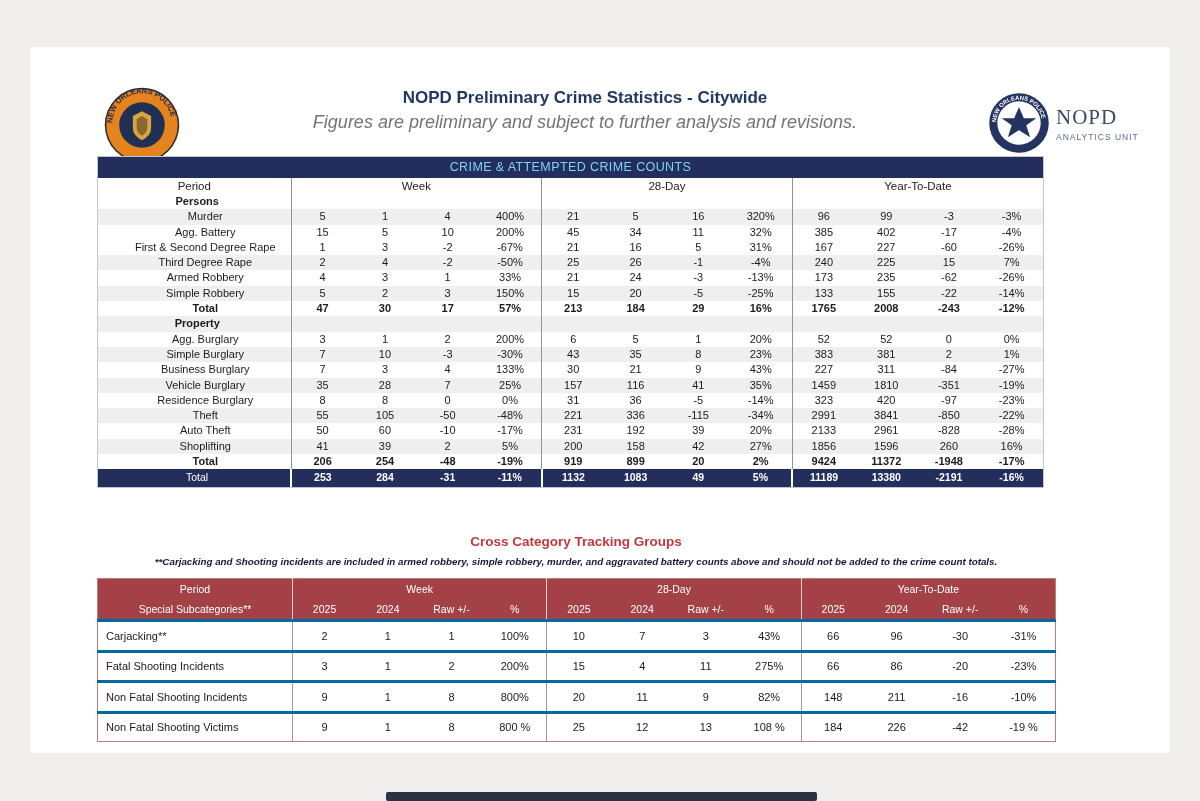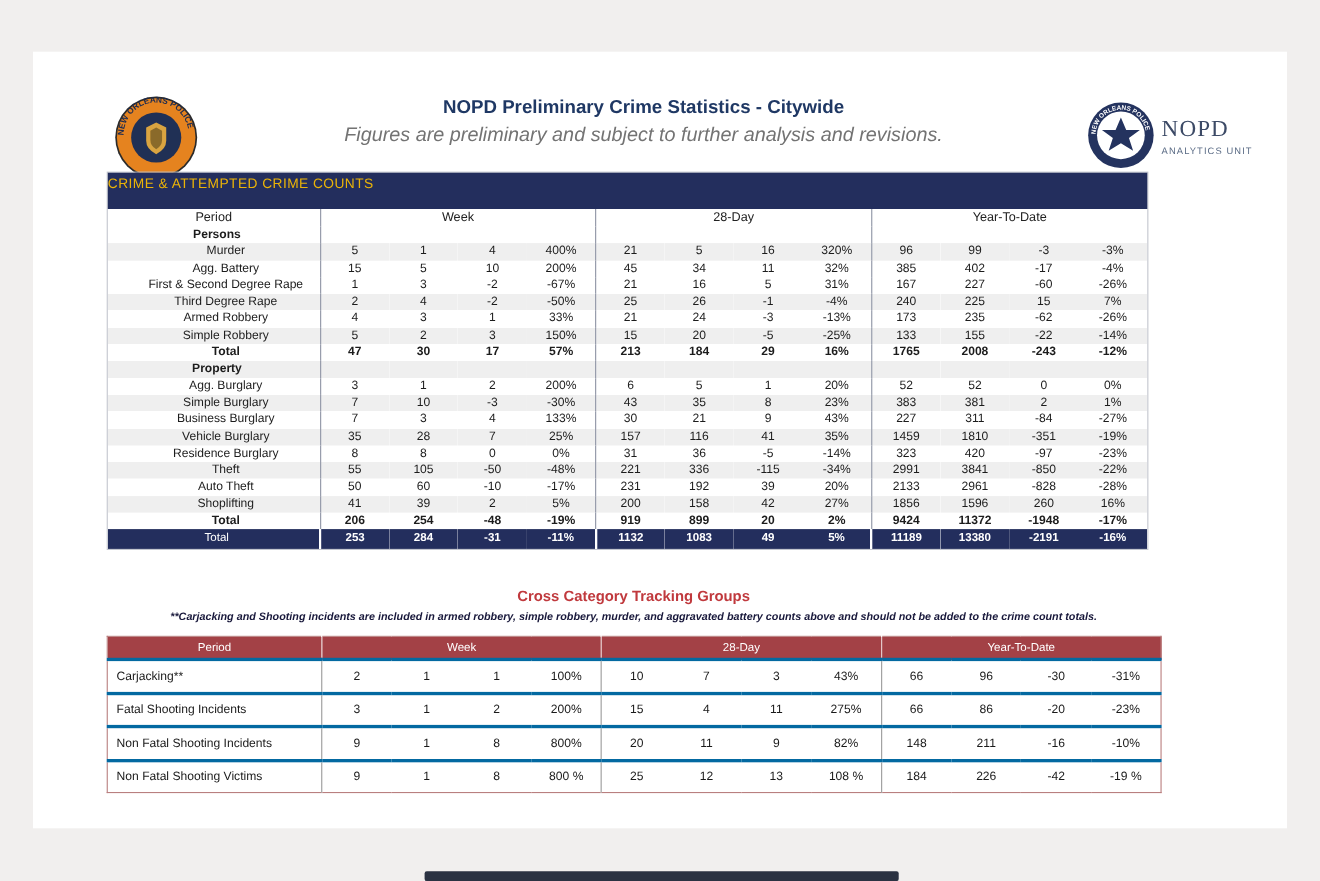--- a/index.html
+++ b/index.html
@@ -18,21 +18,21 @@
   .report-subtitle{font-size:18px;font-style:italic;color:#737373;margin-top:4px;}
   .report-dates{font-size:16px;color:#1a1a1a;margin-top:25px;}
   .report-dates .to{display:inline-block;margin:0 16px;}
   .analytics-logo{position:absolute;left:958px;top:45px;display:flex;align-items:center;}
   .analytics-text{margin-left:6px;}
   .analytics-name{font-family:"Liberation Serif", serif;font-size:21px;color:#3c4a66;letter-spacing:1px;}
   .analytics-unit{font-size:8.5px;color:#5a6b85;letter-spacing:1px;margin-top:2px;}
 
   
   .main-wrap{position:absolute;left:67px;top:109px;width:945px;border:1px solid #c2c5ce;}
-  .banner{background:#232e5d;color:#eab308;height:33px;line-height:21px;text-align:left;font-size:12.5px;letter-spacing:.4px;}
+  .banner{background:#232e5d;color:#7dd3fc;height:21px;line-height:21px;text-align:center;font-size:12.5px;letter-spacing:.4px;}
   table{border-collapse:collapse;table-layout:fixed;}
   #main-table{width:945px;}
   #main-table th{font-weight:400;font-size:11.5px;color:#222;text-align:center;padding:0;white-space:nowrap;overflow:hidden;}
   #main-table tr.h1 th{height:16px;}
   #main-table tr.h2 th{height:17px;border-bottom:1px solid #7f7f7f;}
   #main-table td{font-size:11px;height:15.3px;line-height:15.3px;text-align:center;color:#1c1c1c;padding:0;white-space:nowrap;overflow:hidden;}
   #main-table td.lbl{text-align:center;padding-left:22px;}
   #main-table tr.section td.lbl{font-weight:700;padding-left:6px;}
   #main-table tr.total td{font-weight:700;}
   #main-table tr.alt td{background:#efefef;}
@@ -438,20 +438,35 @@
         <col style="width: 63.58px;">
         <col style="width: 63.58px;">
         <col style="width: 63.58px;">
       </colgroup>
       <thead>
         <tr class="h1">
           <th>Period</th>
           <th class="gsep" colspan="4">Week</th>
           <th class="gsep" colspan="4">28-Day</th>
           <th class="gsep" colspan="4">Year-To-Date</th>
+        </tr>
+        <tr class="h2">
+          <th>Special Subcategories**</th>
+          <th class="gsep">2025</th>
+          <th>2024</th>
+          <th>Raw +/-</th>
+          <th>%</th>
+          <th class="gsep">2025</th>
+          <th>2024</th>
+          <th>Raw +/-</th>
+          <th>%</th>
+          <th class="gsep">2025</th>
+          <th>2024</th>
+          <th>Raw +/-</th>
+          <th>%</th>
         </tr>
       </thead>
       <tbody>
         <tr class="crow">
           <td class="lbl">Carjacking**</td>
           <td class="gsep">2</td>
           <td>1</td>
           <td>1</td>
           <td>100%</td>
           <td class="gsep">10</td>

